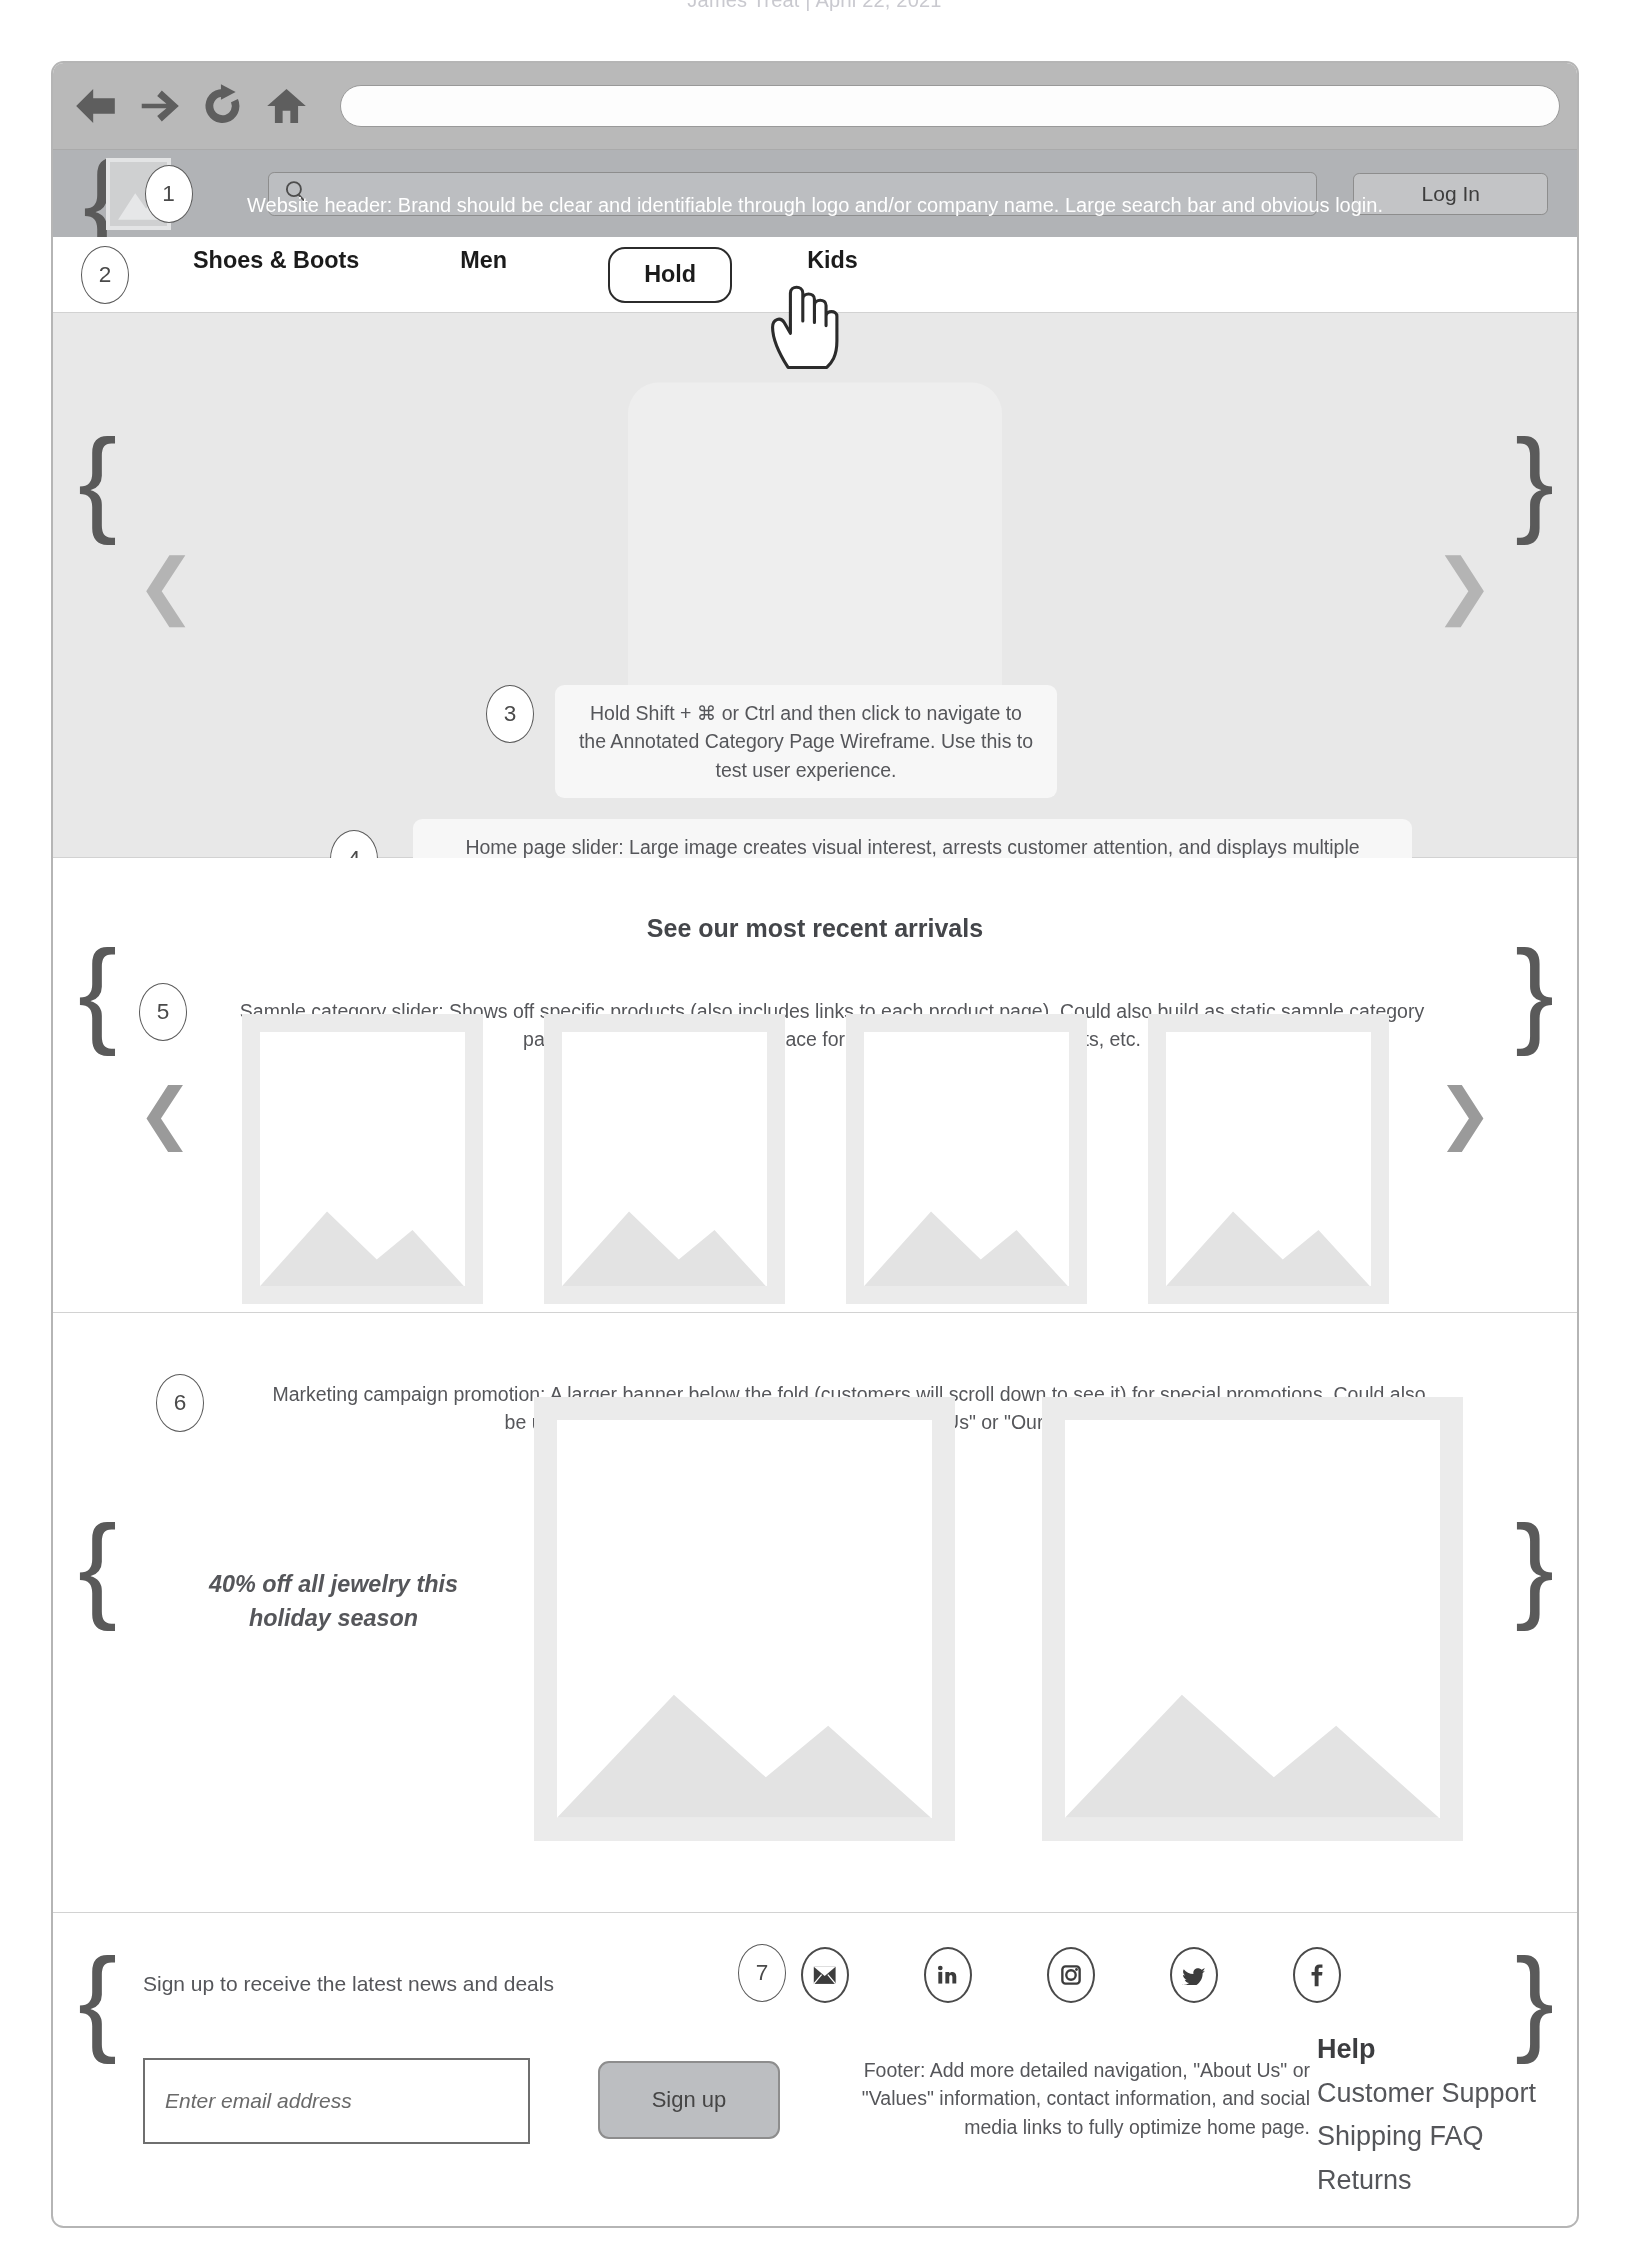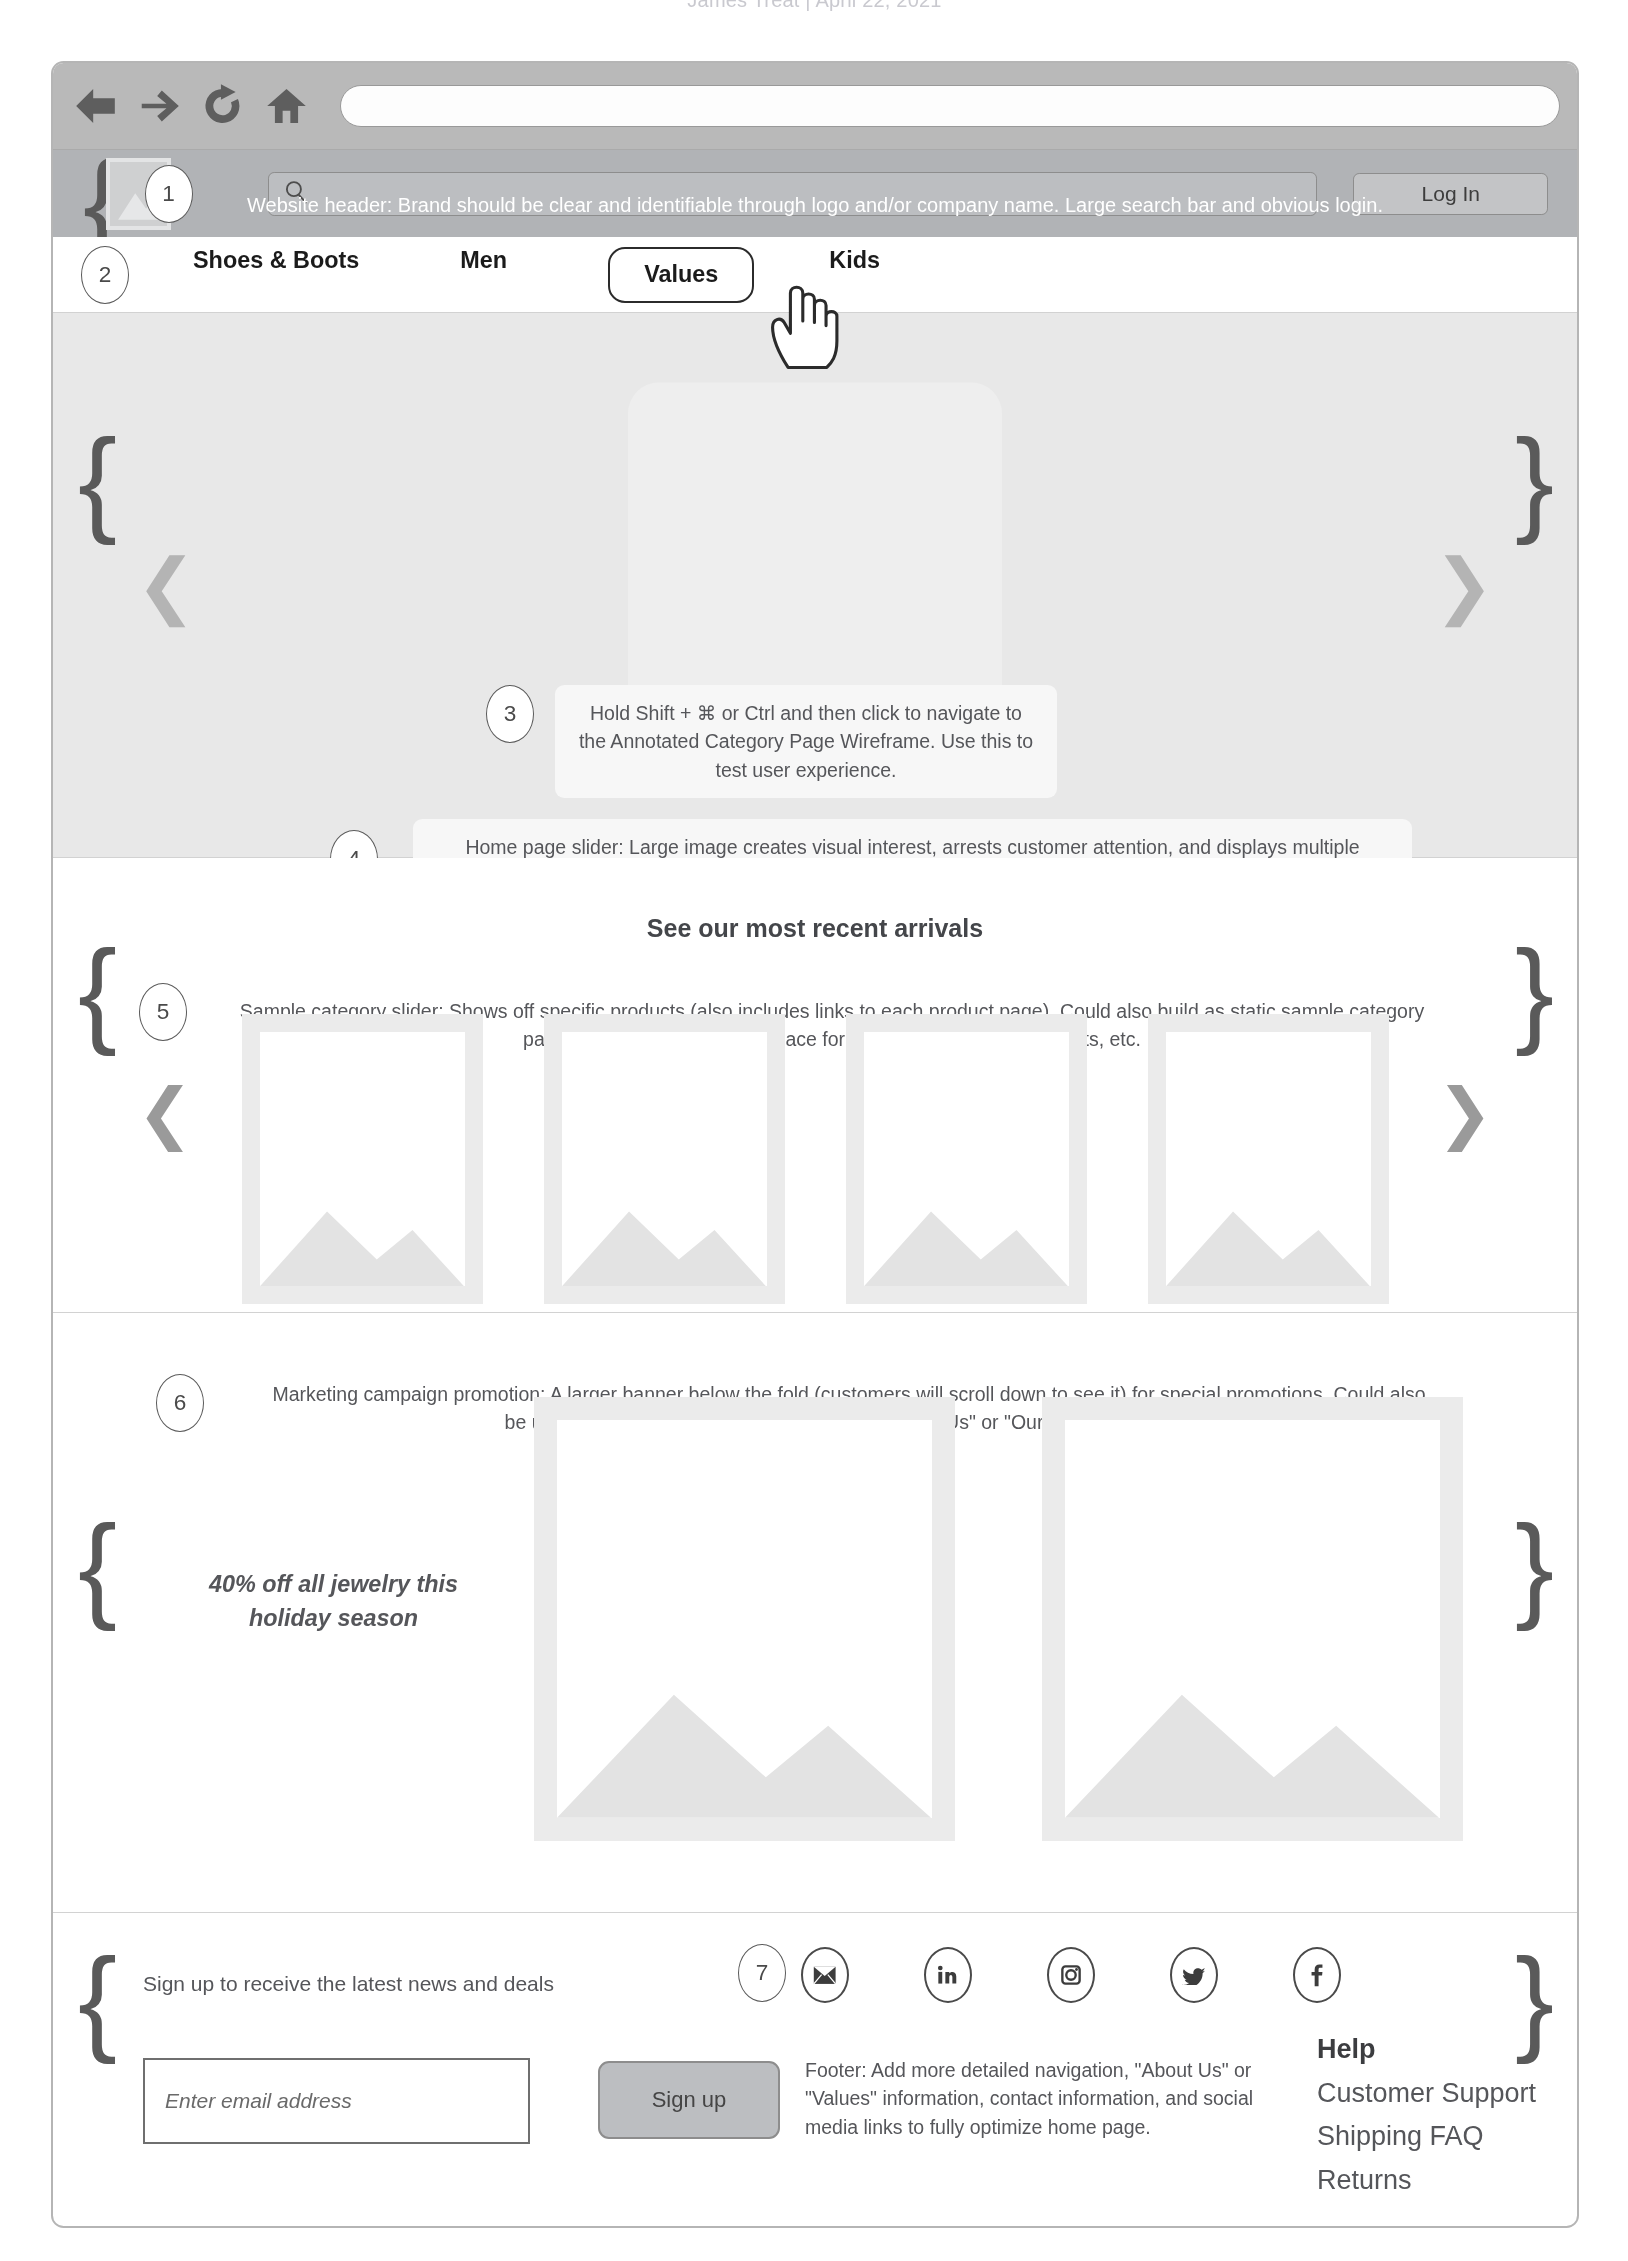--- a/index.html
+++ b/index.html
@@ -206,21 +206,21 @@
     display: flex; align-items: center; gap: 75px;
   }
   .social {
     width: 48px; height: 56px; border: 2.3px solid #4a4a4a;
     border-radius: 50%;
     display: flex; align-items: center; justify-content: center;
     color: #3c3c3c; flex: none;
   }
   .tip7 {
     position: absolute; left: 732px; top: 129px; width: 545px;
-    background: transparent; text-align: left;
+    background: transparent; text-align: right;
   }
   .help-col {
     position: absolute; left: 1264px; top: 115px;
     font-size: 27px; color: #55565a; line-height: 1.62;
   }
   .help-col .h { font-weight: bold; color: #3c3d40; }
 
   .row { display: flex; align-items: center; }
 </style>
 </head>
@@ -275,21 +275,21 @@
       <div class="login-btn">Log In</div>
     </div>
     <div class="hdr-annot">Website header: Brand should be clear and identifiable through logo and/or company name. Large search bar and obvious login.</div>
   </div>
 
   <div class="navbar">
     <div class="callout" style="position:absolute; left:28px;">2</div>
     <div class="nav-links">
       <div class="nav-item">Shoes &amp; Boots</div>
       <div class="nav-item">Men</div>
-      <div class="nav-item pill">Values</div>
+      <div class="nav-item pill">Hold</div>
       <div class="nav-item">Kids</div>
     </div>
     <div class="cursor">
       <svg width="86" height="93" viewBox="0 0 110 120">
         <path d="M28 118 C14 96 8 80 8 66 C8 56 18 52 23 60 L31 74 L31 22 C31 12 47 12 47 22 L47 58 L47 30 C47 21 62 21 62 30 L62 60 L62 38 C62 29 77 29 77 38 L77 64 L77 52 C77 44 91 44 91 52 L91 84 C91 104 84 112 78 118 Z" fill="#ffffff" stroke="#2b2b2b" stroke-width="4" stroke-linejoin="round"></path>
       </svg>
     </div>
   </div>
 
   <div class="hero">

